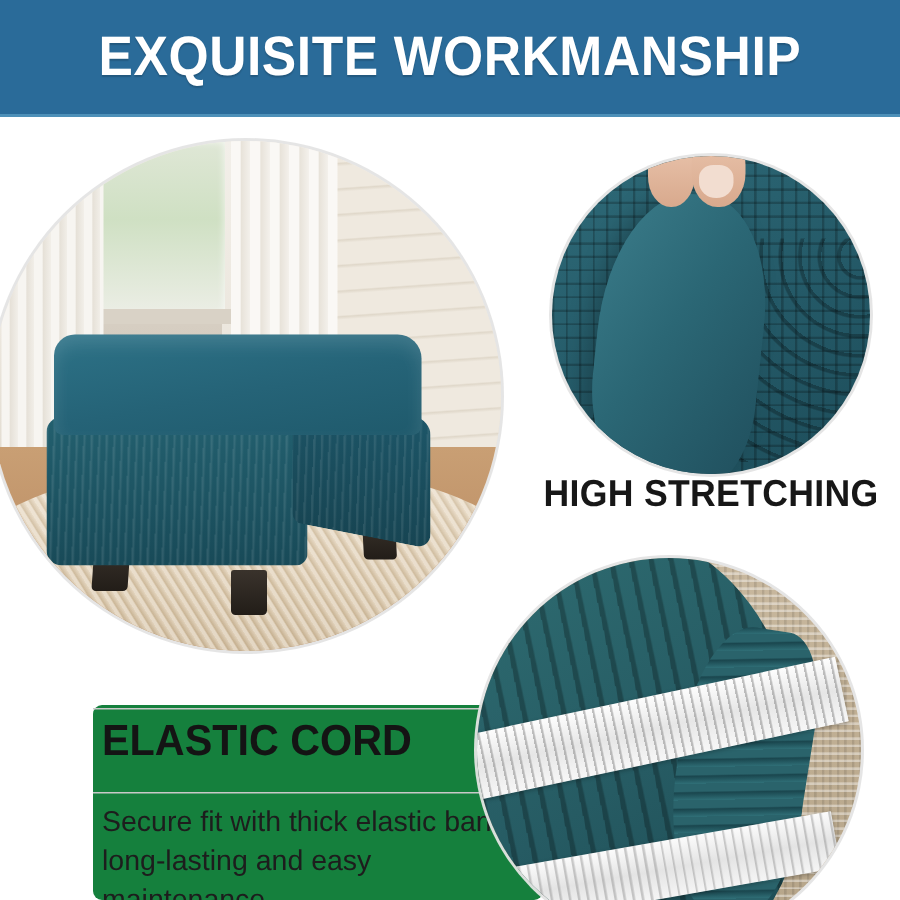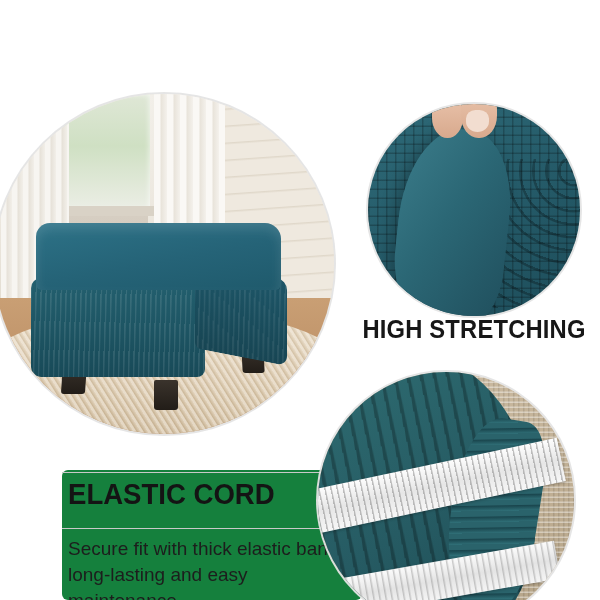--- a/index.html
+++ b/index.html
@@ -146,20 +146,23 @@
       linear-gradient(180deg,#fdfdfd 0%,#e6e6e6 50%,#f7f7f7 100%);}
   #band-b{left:2%;top:74%;width:92%;height:15%;transform:rotate(-10deg);
     background-image:repeating-linear-gradient(90deg,rgba(130,130,130,.40) 0px,rgba(130,130,130,.40) 1px,transparent 2px,transparent 6px),
       linear-gradient(180deg,#fbfbfb 0%,#e4e4e4 50%,#f5f5f5 100%);}
 </style>
 </head>
 <body>
 
 <div class="stage">
 
+  <div class="banner">
+    <div class="banner-title">EXQUISITE WORKMANSHIP</div>
+  </div>
 
   <div class="photo-circle" id="ottoman-photo">
     <div class="photo-inner">
       <div class="room-wall"></div>
       <div class="window"></div>
       <div class="window-sill"></div>
       <div class="door-panel"></div>
       <div class="curtain-left"></div>
       <div class="curtain-mid"></div>
       <div class="wall-slats"></div>

